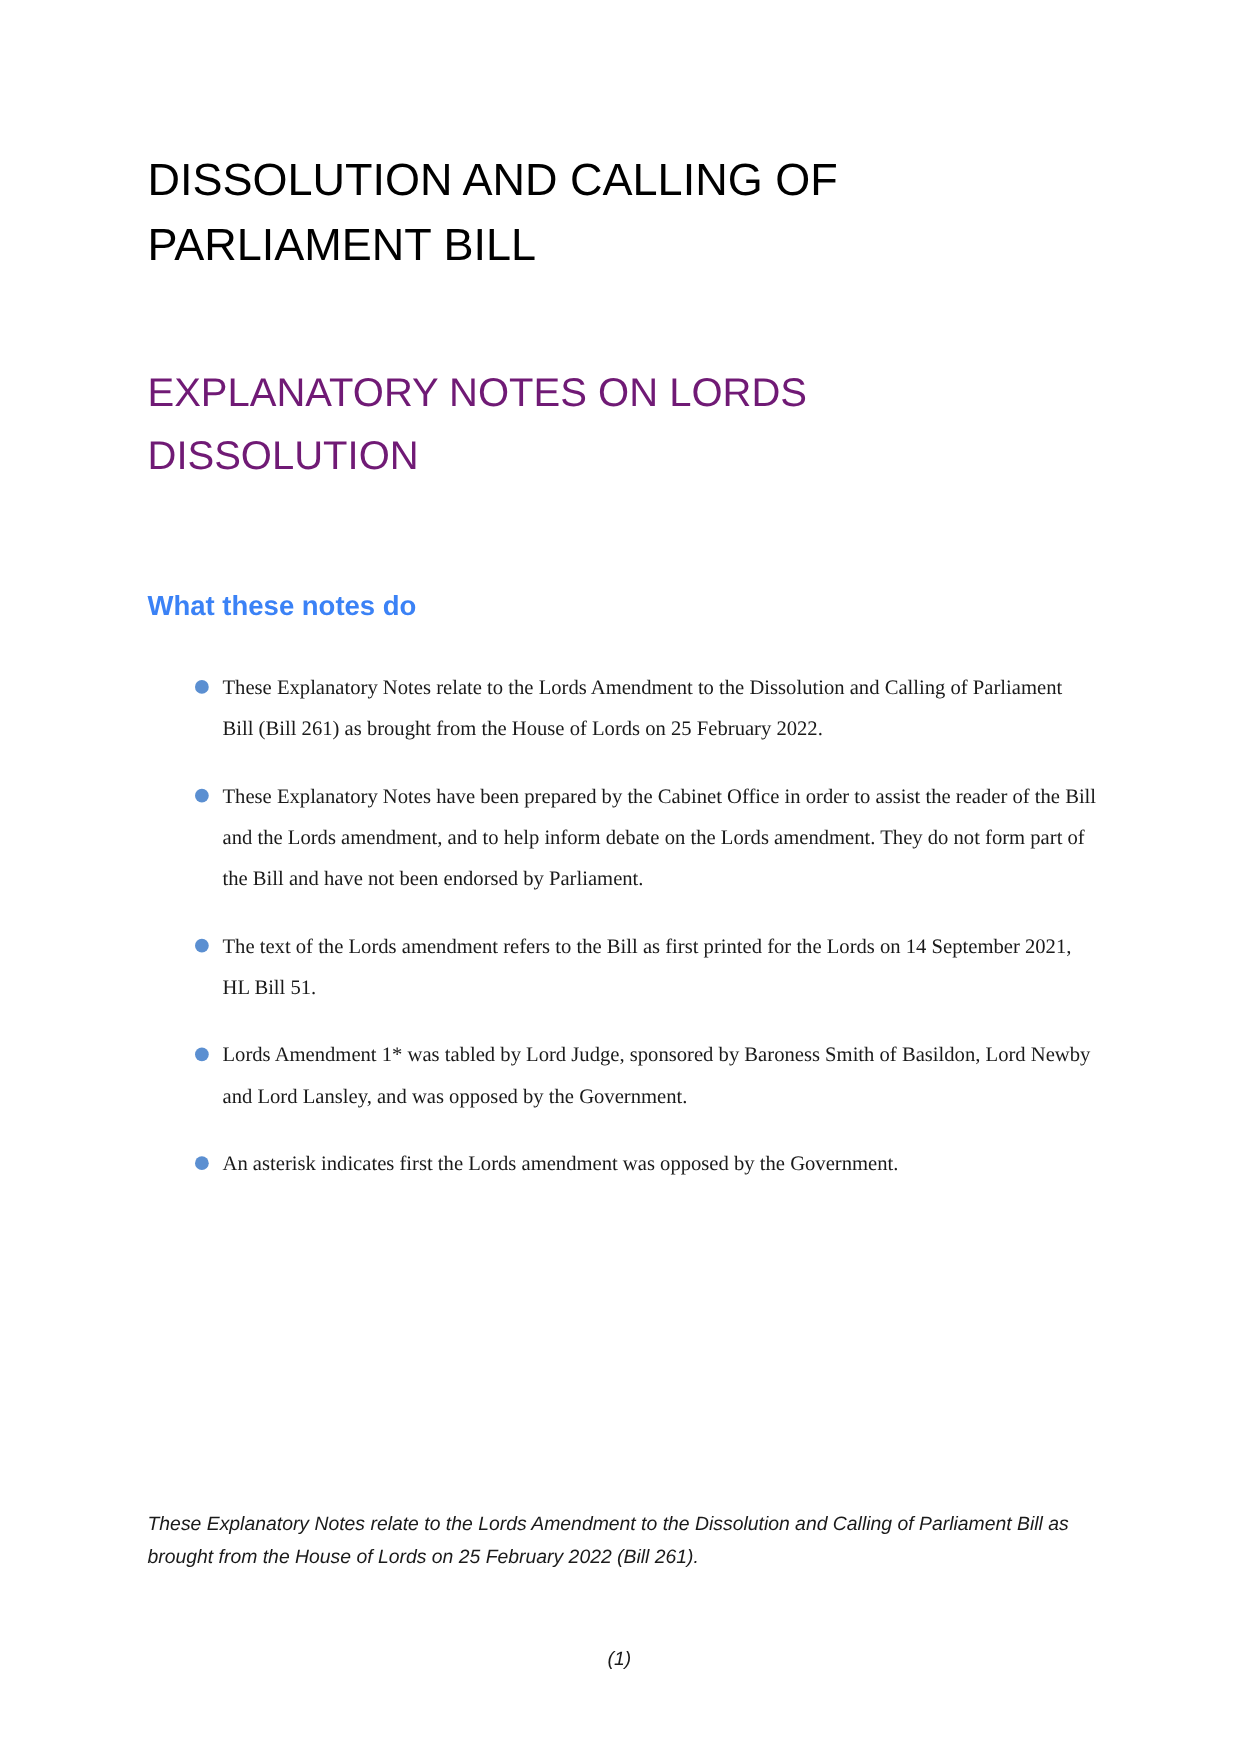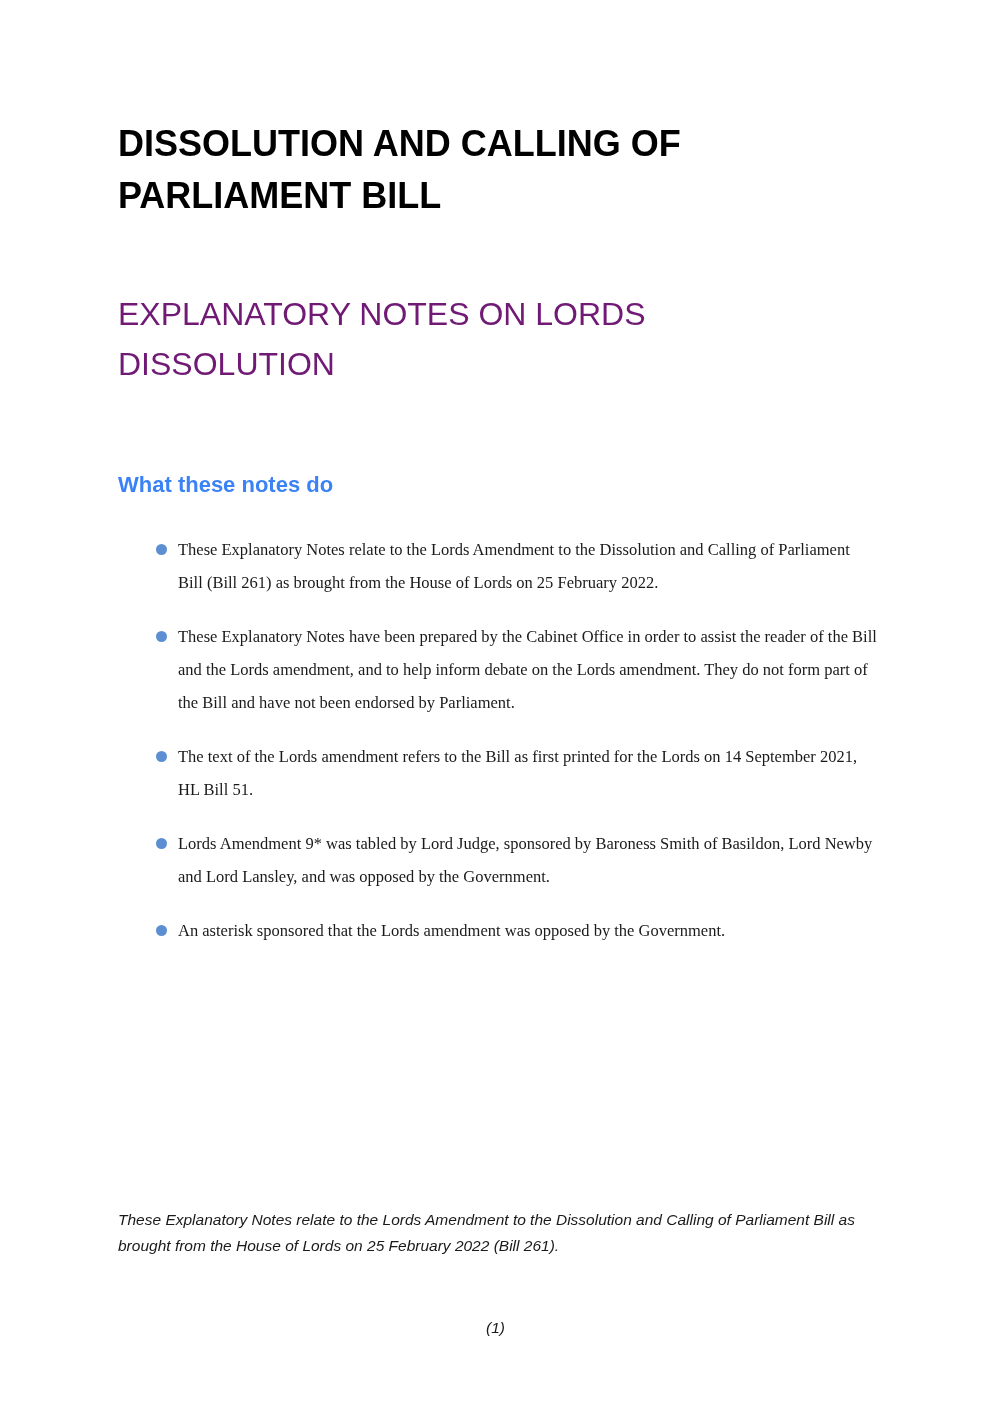--- a/index.html
+++ b/index.html
@@ -20,21 +20,21 @@
   .content {
     position: absolute;
     left: 118px;
     top: 0;
     width: 760px;
   }
 
   
   .doc-title {
     font-family: "Liberation Sans", sans-serif;
-    font-weight: bold;
+    font-weight: normal;
     font-size: 36px;
     line-height: 52px;
     color: #000000;
     margin: 0;
     padding-top: 118px;
     letter-spacing: 0px;
     max-width: 640px;
   }
 
   .doc-subtitle {
@@ -148,25 +148,25 @@
       <li class="note-item">
         <span class="bullet-dot"></span>
         <span>These Explanatory Notes have been prepared by the Cabinet Office in order to assist the reader of the Bill and the Lords amendment, and to help inform debate on the Lords amendment. They do not form part of the Bill and have not been endorsed by Parliament.</span>
       </li>
       <li class="note-item">
         <span class="bullet-dot"></span>
         <span>The text of the Lords amendment refers to the Bill as first printed for the Lords on 14 September 2021, HL Bill 51.</span>
       </li>
       <li class="note-item">
         <span class="bullet-dot"></span>
-        <span>Lords Amendment 9* was tabled by Lord Judge, sponsored by Baroness Smith of Basildon, Lord Newby and Lord Lansley, and was opposed by the Government.</span>
+        <span>Lords Amendment 1* was tabled by Lord Judge, sponsored by Baroness Smith of Basildon, Lord Newby and Lord Lansley, and was opposed by the Government.</span>
       </li>
       <li class="note-item">
         <span class="bullet-dot"></span>
-        <span>An asterisk sponsored that the Lords amendment was opposed by the Government.</span>
+        <span>An asterisk indicates first the Lords amendment was opposed by the Government.</span>
       </li>
     </ul>
 
   </div>
 
   <div class="footer-note">These Explanatory Notes relate to the Lords Amendment to the Dissolution and Calling of Parliament Bill as brought from the House of Lords on 25 February 2022 (Bill 261).</div>
 
   <div class="page-number">(1)</div>
 
 </div>

